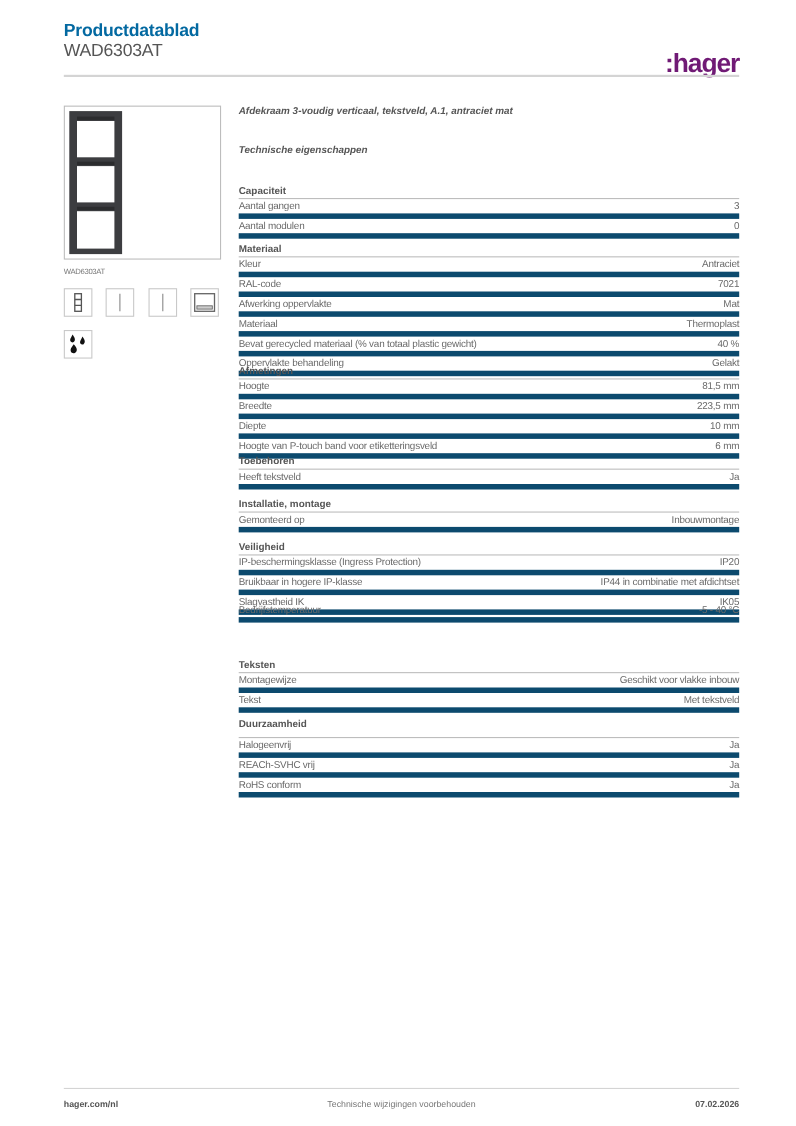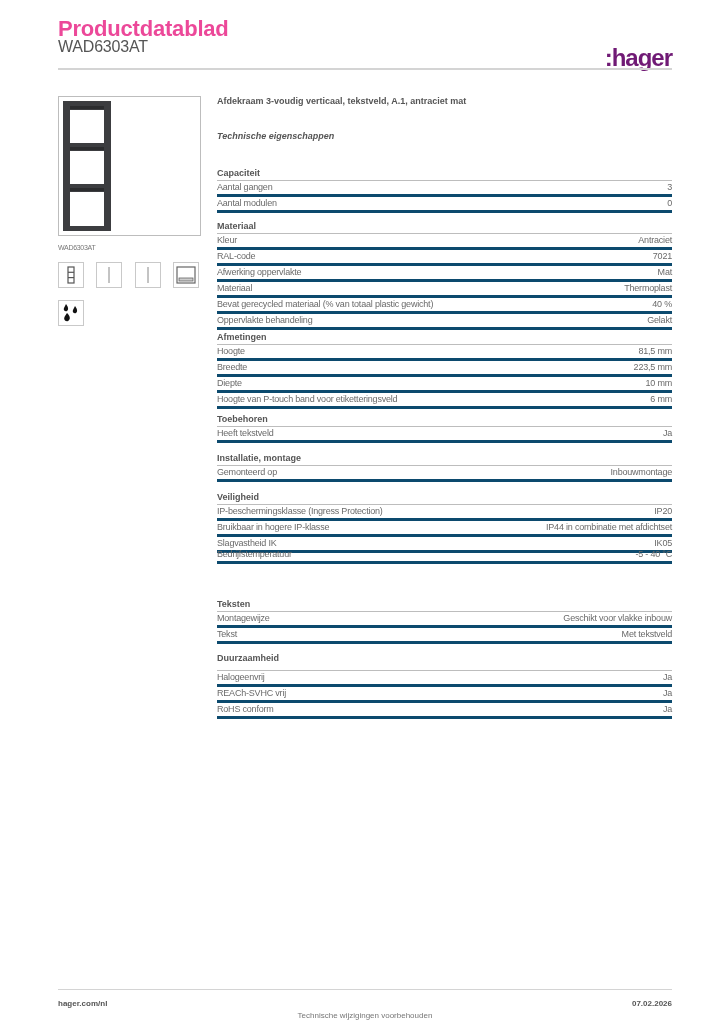--- a/index.html
+++ b/index.html
@@ -1,43 +1,43 @@
 <!DOCTYPE html>
 <html><head>
 <meta charset="utf-8">
 <style>
   html, body { margin: 0; padding: 0; background: #ffffff; }
   body { width: 724px; height: 1024px; position: relative; font-family: "Liberation Sans", sans-serif; color: #555; overflow: hidden; }
   .header { position: absolute; left: 58px; top: 20px; width: 614px; }
-  .doc-title { font-size: 22px; font-weight: bold; color: #ec4899; line-height: 18px; letter-spacing: -0.2px; }
+  .doc-title { font-size: 16px; font-weight: bold; color: #0369a1; line-height: 18px; letter-spacing: -0.2px; }
   .doc-sub { font-size: 16px; color: #555; line-height: 18px; letter-spacing: -0.2px; }
   .logo { position: absolute; right: 0; top: 24px; font-size: 24px; font-weight: bold; color: #701a75; letter-spacing: -1px; }
   .header-rule { position: absolute; left: 58px; top: 68px; width: 614px; height: 2px; background: #d4d4d4; }
 
   .image-box { position: absolute; left: 58px; top: 96px; width: 143px; height: 140px; border: 1px solid #bdbdbd; box-sizing: border-box; }
   .frame { position: absolute; left: 4px; top: 4px; width: 48px; height: 130px; background: #3c3d40; }
   .frame .win { position: absolute; left: 7px; width: 34px; background: #fff; }
   .frame .strip { position: absolute; left: 7px; width: 34px; height: 3px; background: #2b2c2e; }
   .image-caption { position: absolute; left: 58px; top: 244px; font-size: 7px; color: #777; letter-spacing: -0.3px; }
   .icons { position: absolute; left: 58px; top: 262px; }
   .icon-box { position: absolute; width: 26px; height: 26px; border: 1px solid #c9c9c9; box-sizing: border-box; background: #fff; }
 
   .content { position: absolute; left: 217px; top: 96px; width: 455px; }
-  .product-desc { font-size: 9px; font-weight: bold; color: #555; height: 14px; }
+  .product-desc { font-size: 9px; font-weight: bold; color: #555; height: 14px; font-style: italic; }
   .tech-title { position: absolute; top: 35px; font-size: 9px; font-weight: bold; color: #555; font-style: italic; }
   .section { position: absolute; left: 0; width: 455px; }
   .section-title { font-size: 9px; font-weight: bold; color: #555; height: 11px; line-height: 11px; border-bottom: 1px solid #bdbdbd; padding-bottom: 1px; margin-top: 12px; }
-  .row { display: flex; justify-content: space-between; font-size: 9px; color: #6a6a6a; height: 13px; line-height: 13px; border-bottom: 3px solid #0c4a6e; }
+  .row { display: flex; justify-content: space-between; font-size: 9px; color: #6a6a6a; height: 13px; line-height: 13px; border-bottom: 5px solid #0c4a6e; }
   .row .k { white-space: nowrap; letter-spacing: -0.2px; }
   .row .v { white-space: nowrap; text-align: right; letter-spacing: -0.2px; }
 
   .footer-rule { position: absolute; left: 58px; top: 989px; width: 614px; height: 1px; background: #d4d4d4; }
   .footer { position: absolute; left: 58px; top: 999px; width: 614px; font-size: 8px; color: #555; }
   .footer .left { position: absolute; left: 0; font-weight: bold; }
-  .footer .center { position: absolute; left: 0; width: 100%; text-align: center; color: #777; margin-top: 12px; }
+  .footer .center { position: absolute; left: 0; width: 100%; text-align: center; color: #777; }
   .footer .right { position: absolute; right: 0; font-weight: bold; }
 </style>
 </head>
 <body>
 
 <div class="header">
   <div class="doc-title">Productdatablad</div>
   <div class="doc-sub">WAD6303AT</div>
   <div class="logo">:hager</div>
 </div>

